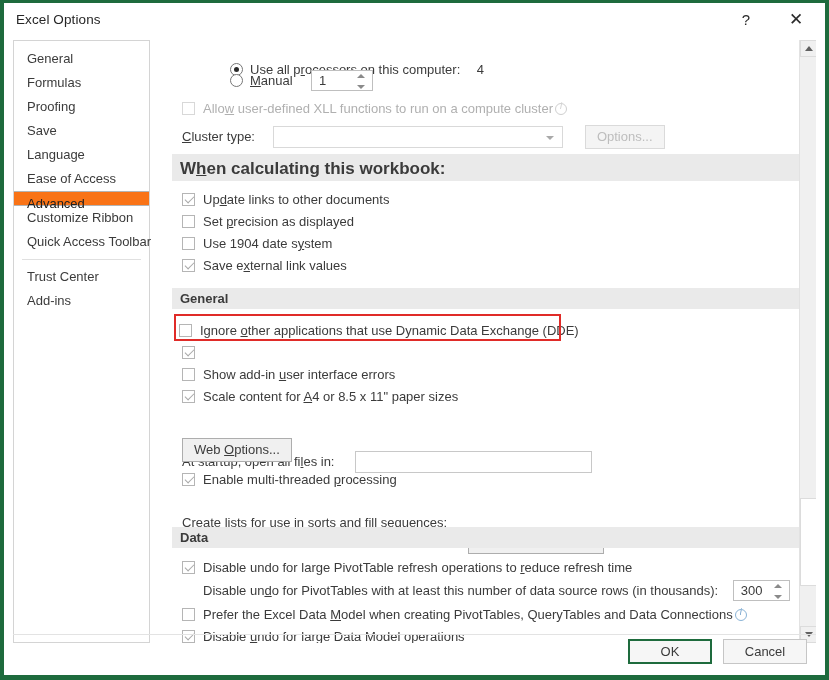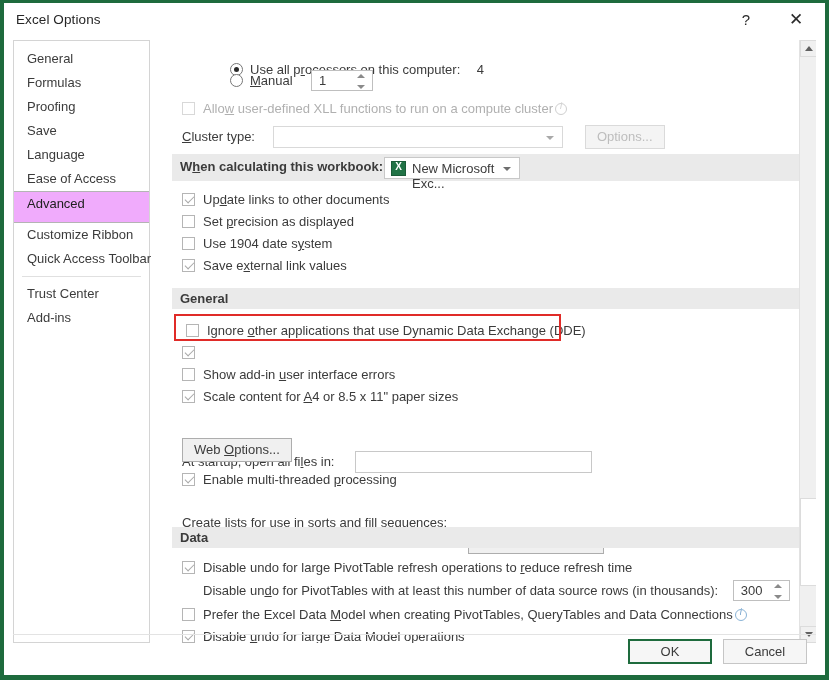--- a/index.html
+++ b/index.html
@@ -63,25 +63,25 @@
     position: relative;
     height: 24px;
     line-height: 24px;
     padding-left: 13px;
     font-size: 13px;
     color: #3b3b3b;
     white-space: nowrap;
     cursor: default;
   }
   .side-item.selected {
-    background: #f0abfc;
+    background: #f97316;
     border-top: 1px solid #b4b4b4;
     border-bottom: 1px solid #b4b4b4;
     color: #202020;
-    height: 32px;
+    height: 15px;
     line-height: 23px;
   }
   .side-gap { height: 6px; }
   .side-sep {
     height: 1px;
     background: #e0e0e0;
     margin: 5px 8px 5px 8px;
   }
 
   
@@ -242,21 +242,21 @@
 
   .calc-bar {
     position: absolute;
     left: 10px; top: 0;
     width: 632px; height: 27px;
     background: #eaeaea;
   }
   .calc-bar .cap {
     position: absolute;
     left: 8px; top: 5px;
-    font-size: 13px;
+    font-size: 17px;
     font-weight: bold;
     color: #3b3b3b;
   }
 
   
   .xicon {
     display: inline-block;
     width: 15px; height: 15px;
     background: #217346;
     border: 1px solid #1a5c38;
@@ -413,45 +413,40 @@
         <span class="lbl"><u class="acc">C</u>luster type:</span>
         <span class="combo dim" style="width:290px; margin-left:14px;">
           <span class="cval"></span>
           <span class="carrow"></span>
         </span>
         <span class="btn dim" style="margin-left:17px;">Options...</span>
       </div>
 
       <div class="calc-bar" style="top:114px;">
         <span class="cap">W<u class="acc">h</u>en calculating this workbook:</span>
-        <span class="combo" style="width:136px; position:absolute; left:212px; top:3px; background:#fff;">
-          <span class="xicon" style="position:absolute; left:6px; top:3px;"></span>
-          <span class="cval" style="left:27px;">New Microsoft Exc...</span>
-          <span class="carrow"></span>
-        </span>
       </div>
 
       <div class="row" style="left:20px; top:150px;">
         <span class="cb on"></span><span class="lbl">Up<u class="acc">d</u>ate links to other documents</span>
       </div>
       <div class="row" style="left:20px; top:172px;">
         <span class="cb"></span><span class="lbl">Set <u class="acc">p</u>recision as displayed</span>
       </div>
       <div class="row" style="left:20px; top:194px;">
         <span class="cb"></span><span class="lbl">Use 1904 date s<u class="acc">y</u>stem</span>
       </div>
       <div class="row" style="left:20px; top:216px;">
         <span class="cb on"></span><span class="lbl">Save e<u class="acc">x</u>ternal link values</span>
       </div>
 
       <div class="sect" style="top:248px;">
         <span>General</span>
       </div>
 
-      <div class="row" style="left:24px; top:281px;">
+      <div class="row" style="left:17px; top:281px;">
         <span class="cb"></span><span class="lbl">Ignore <u class="acc">o</u>ther applications that use Dynamic Data Exchange (DDE)</span>
       </div>
       <div class="redbox" style="left:12px; top:274px; width:387px; height:27px;"></div>
 
       <div class="row" style="left:20px; top:303px;">
         <span class="cb on"></span>
       </div>
       <div class="row" style="left:20px; top:325px;">
         <span class="cb"></span><span class="lbl">Show add-in <u class="acc">u</u>ser interface errors</span>
       </div>

